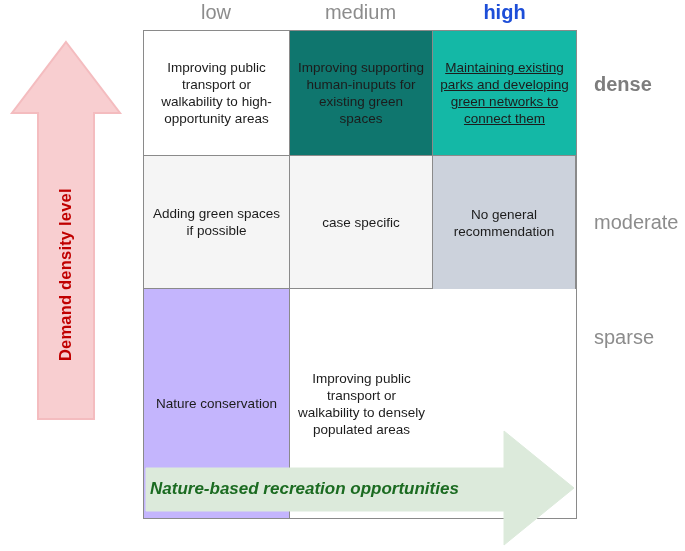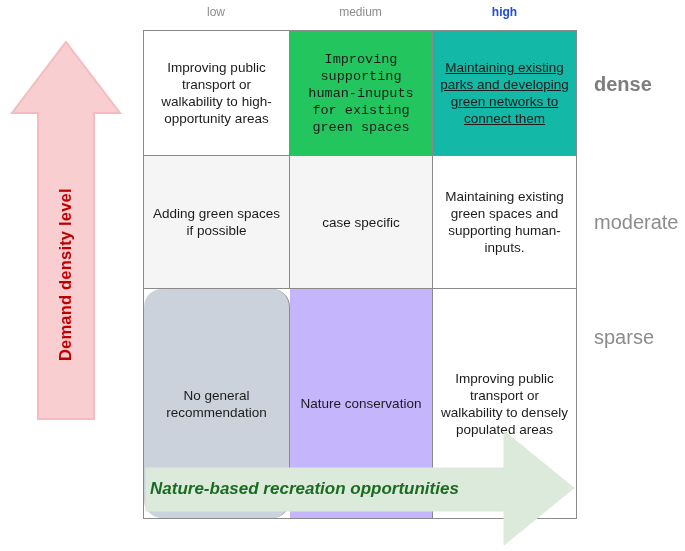--- a/index.html
+++ b/index.html
@@ -19,21 +19,21 @@
     left: 0; top: 0;
     width: 685px;
     height: 551px;
   }
 
   
   .col-header {
     position: absolute;
     text-align: center;
     color: #8c8c8c;
-    font-size: 12px;
+    font-size: 20px;
     line-height: 20px;
     white-space: nowrap;
   }
   .col-header.bold { font-weight: bold; color: #1d4ed8; }
 
   
   #matrix {
     position: absolute;
     left: 143px;
     top: 30px;
@@ -121,38 +121,35 @@
 
   <div class="col-header" style="left:143px; top:2px; width:146px;">low</div>
   <div class="col-header" style="left:289px; top:2px; width:143px;">medium</div>
   <div class="col-header bold" style="left:432px; top:2px; width:145px;">high</div>
 
   <div id="matrix">
 
     <div class="cell b-right b-bottom" style="background:#ffffff;">
       <span class="txt">Improving public transport or walkability to high-opportunity areas</span>
     </div>
-    <div class="cell b-right b-bottom" style="background:#22c55e;font-family:Liberation Mono, monospace;">
+    <div class="cell b-right b-bottom" style="background:#0f766e;">
       <span class="txt">Improving supporting human-inuputs for existing green spaces</span>
     </div>
     <div class="cell b-bottom" style="background:#14b8a6;text-decoration:underline;">
       <span class="txt">Maintaining existing parks and developing green networks to connect them</span>
     </div>
 
     <div class="cell b-right b-bottom" style="background:#f5f5f5;">
       <span class="txt">Adding green spaces if possible</span>
     </div>
     <div class="cell b-right b-bottom" style="background:#f5f5f5;">
       <span class="txt">case specific</span>
     </div>
-    <div class="cell b-bottom" style="background:#ffffff;">
-      <span class="txt">Maintaining existing green spaces and supporting human-inputs.</span>
-    </div>
 
-    <div class="cell b-right" style="background:#ccd2dc;border-radius:18px;">
+    <div class="cell b-right" style="background:#ccd2dc;">
       <span class="txt">No general recommendation</span>
     </div>
     <div class="cell b-right" style="background:#c4b5fd;">
       <span class="txt">Nature conservation</span>
     </div>
     <div class="cell" style="background:#ffffff;">
       <span class="txt">Improving public transport or walkability to densely populated areas</span>
     </div>
   </div>
 

